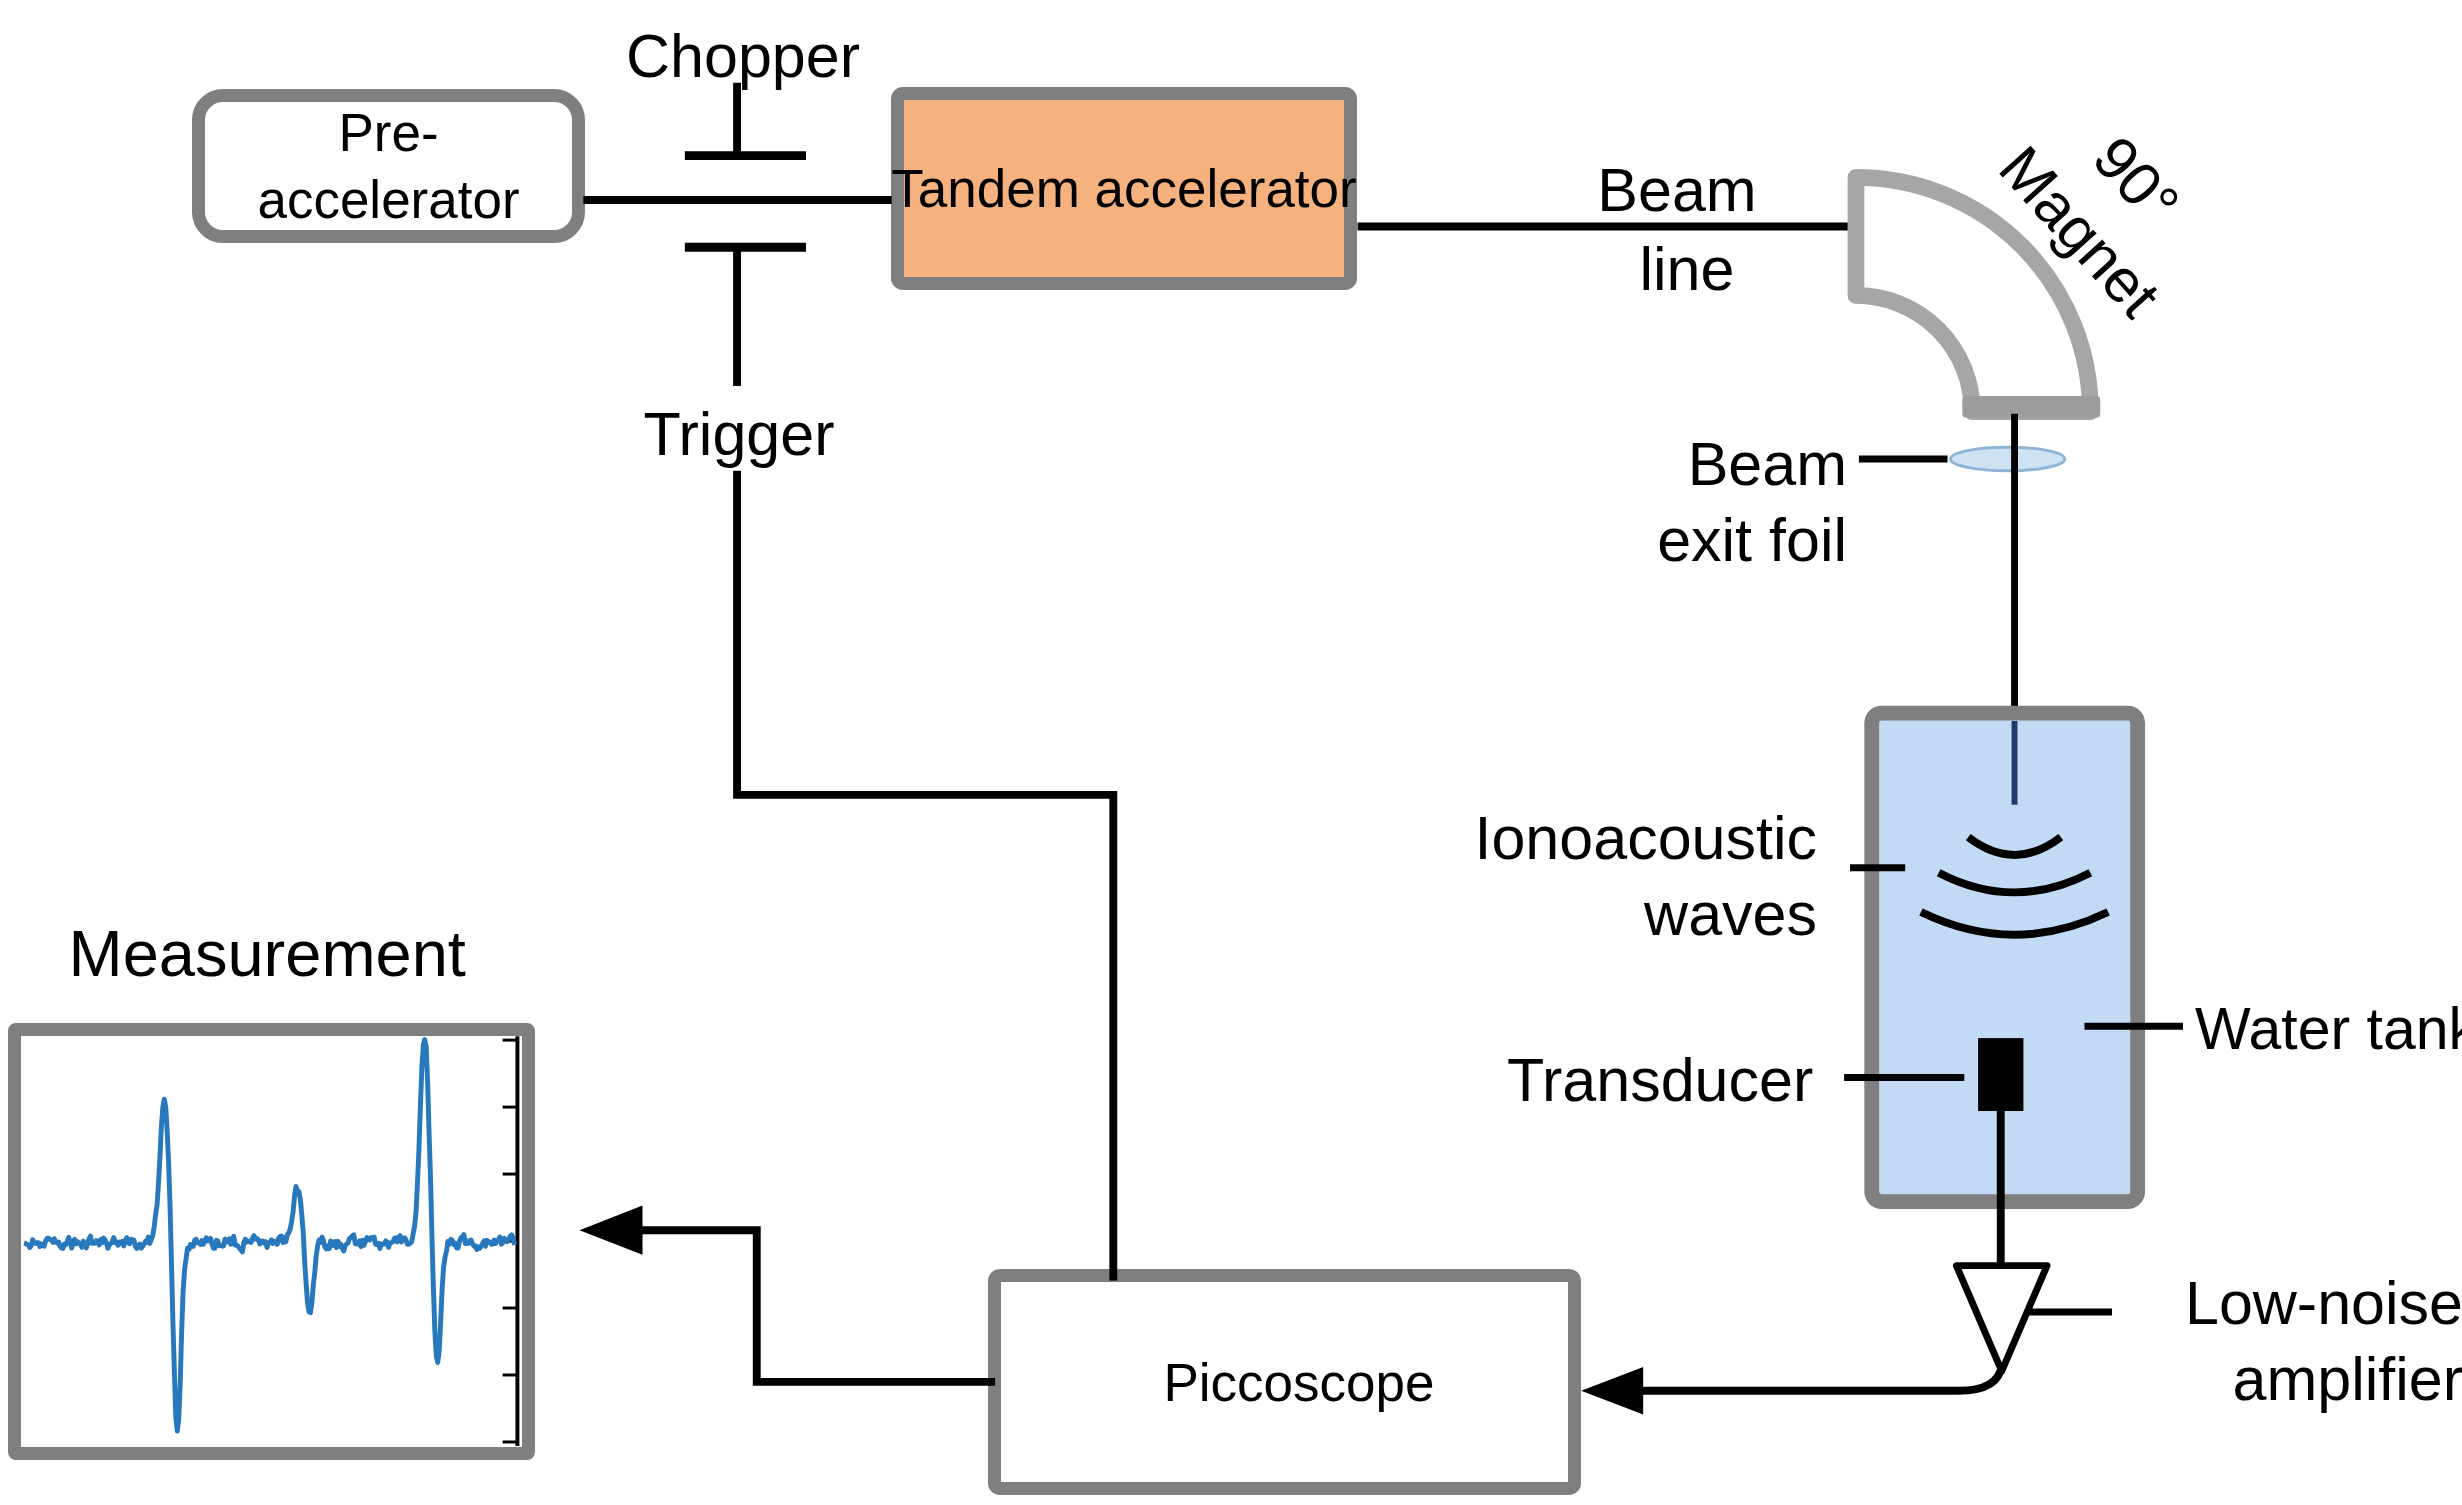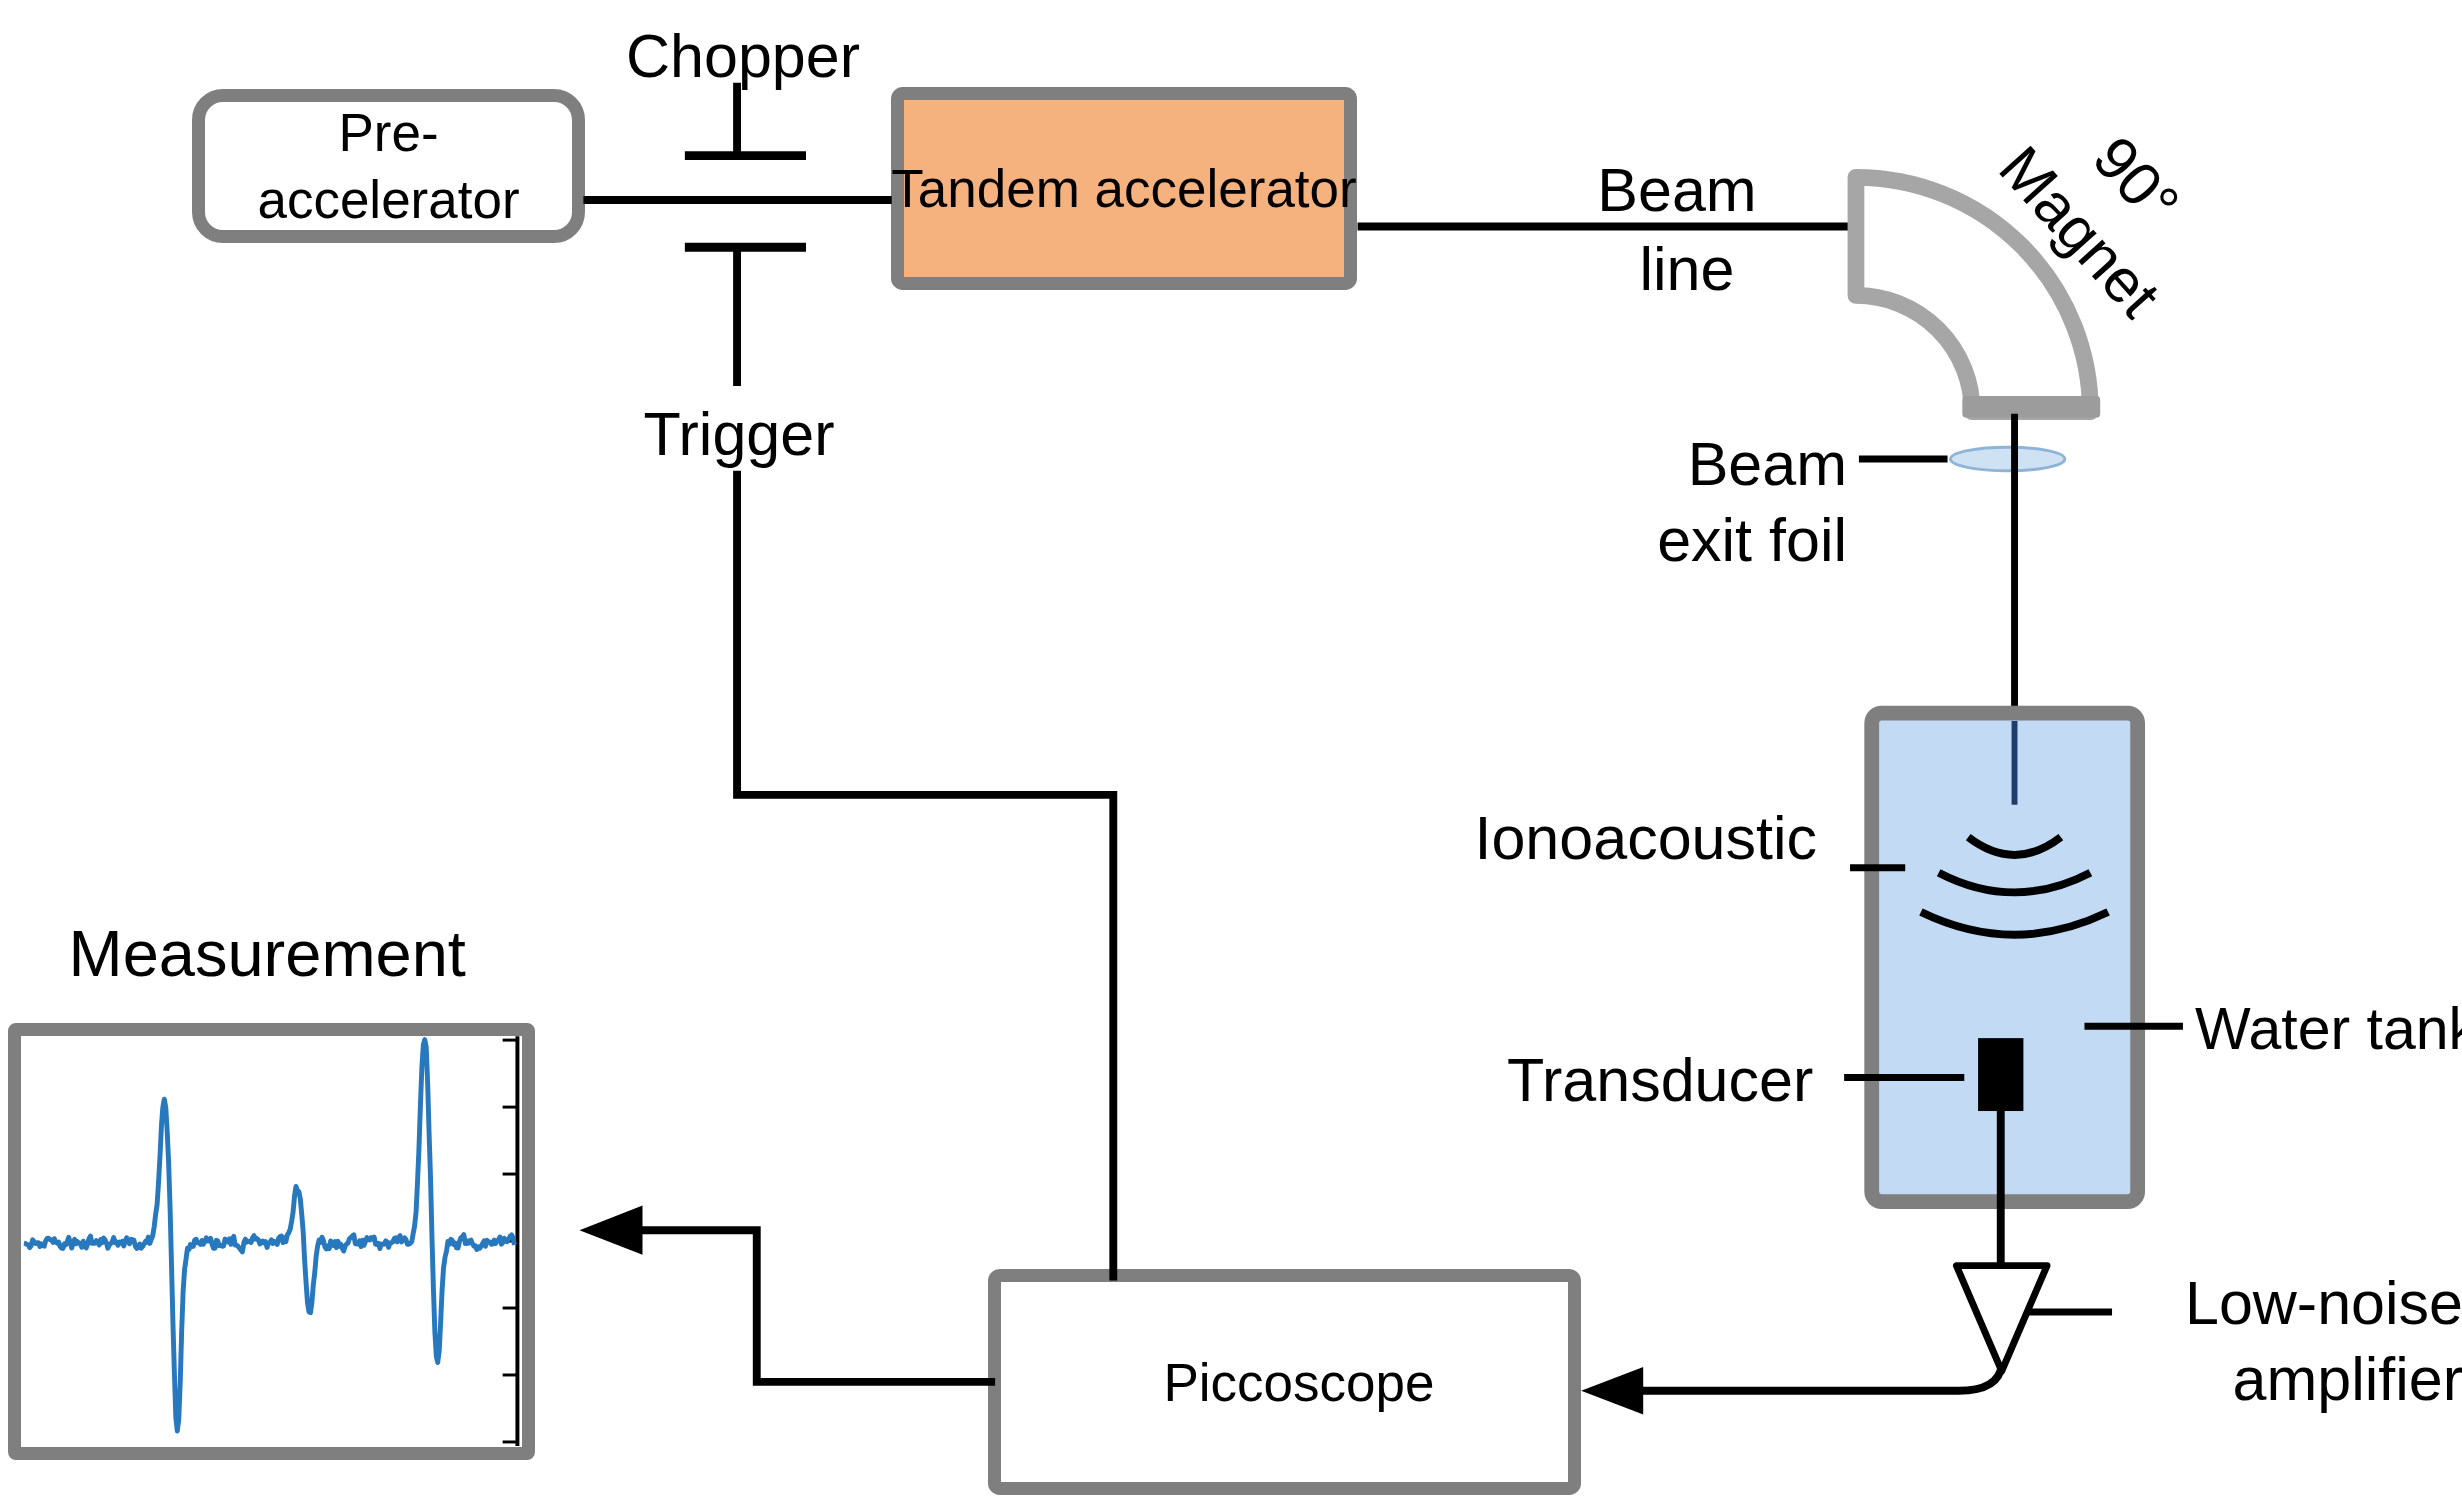--- a/index.html
+++ b/index.html
@@ -102,20 +102,21 @@
     <div>Magnet</div>
   </div>
 
   <div class="lbl rgt" style="left:1551px;top:426px;width:296px;">
     <div>Beam</div>
     <div>exit foil</div>
   </div>
 
   <div class="lbl rgt" style="left:1423px;top:800px;width:394px;">
     <div>Ionoacoustic</div>
+    <div>waves</div>
   </div>
 
   <div class="lbl" style="left:2195px;top:991px;width:268px;font-size:59px;">Water tank</div>
 
   <div class="lbl ctr" style="left:1507px;top:1042px;width:296px;">Transducer</div>
 
   <div class="lbl" style="left:2116px;top:1265px;width:347px;text-align:right;">
     <div>Low-noise</div>
     <div>amplifier</div>
   </div>

